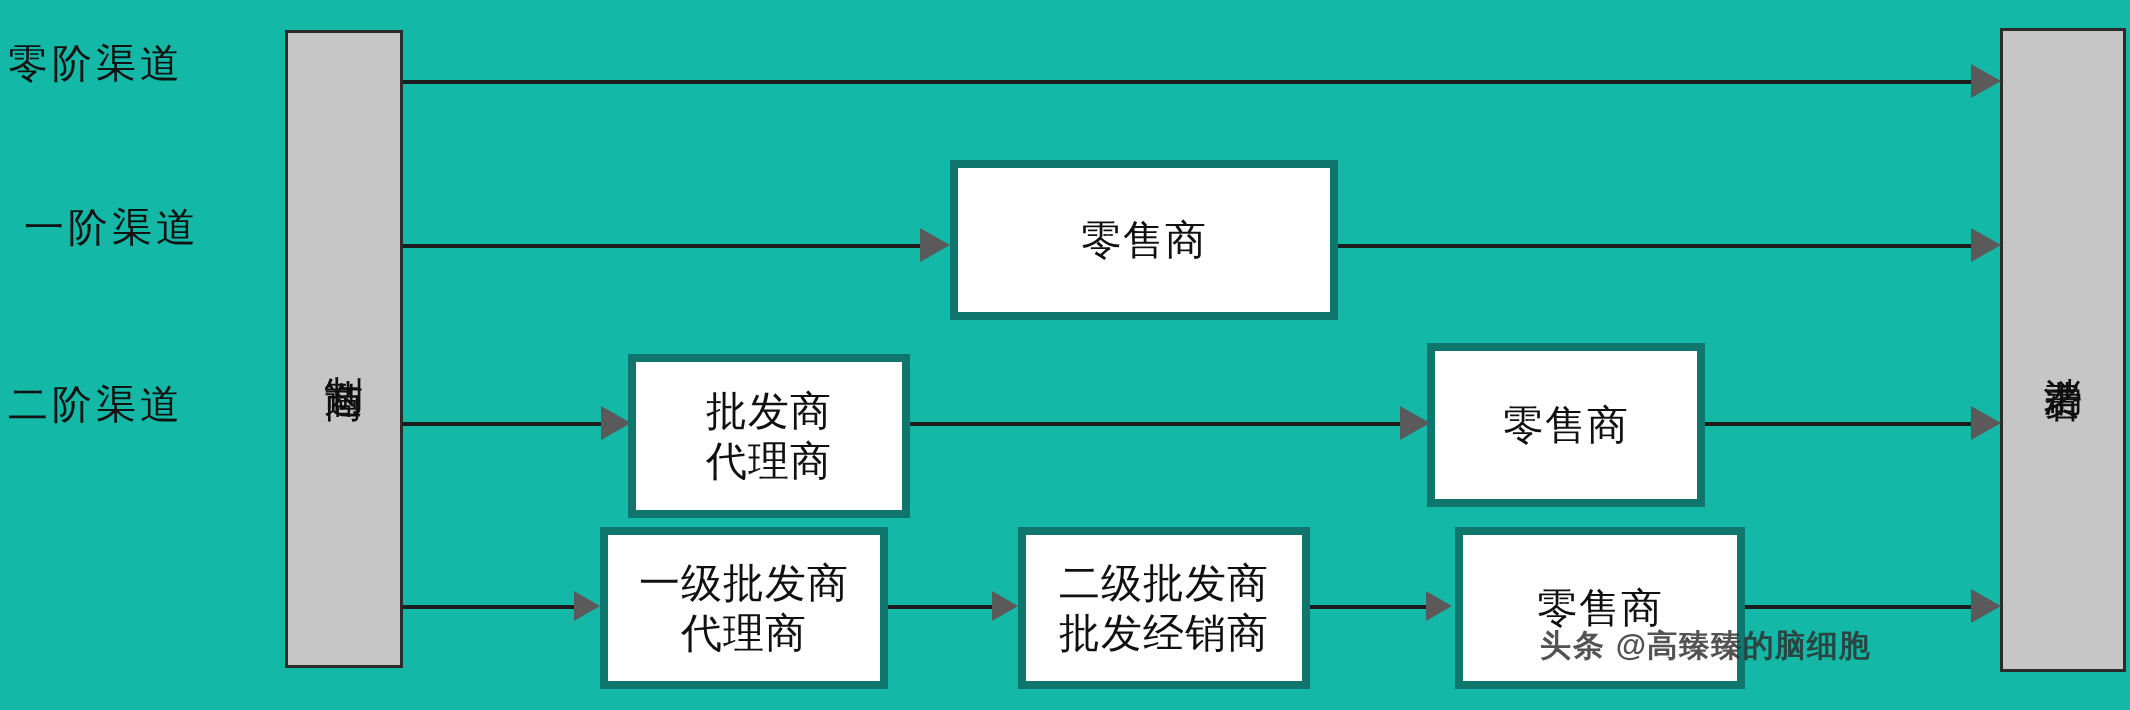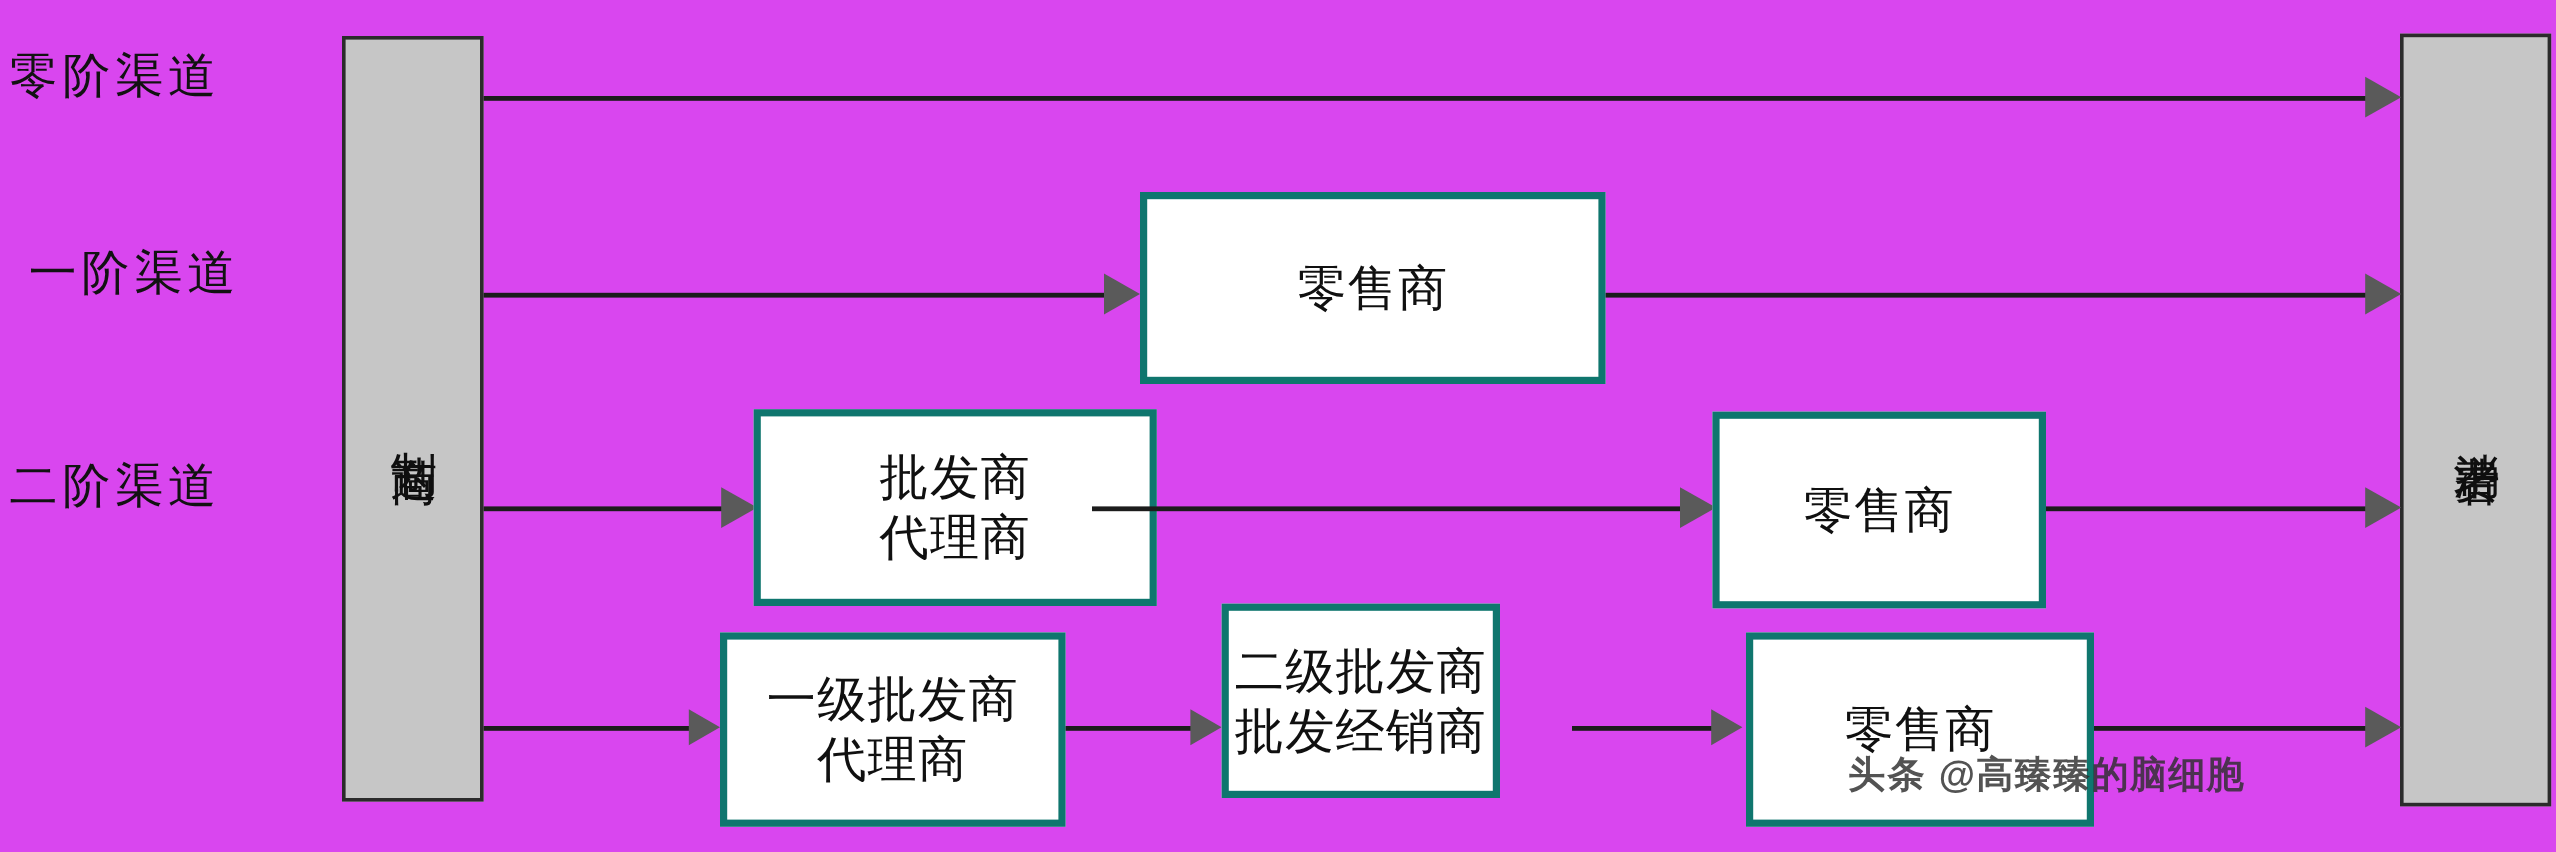--- a/index.html
+++ b/index.html
@@ -8,21 +8,21 @@
     padding: 0;
     background: #ffffff;
   }
   body {
     font-family: "Liberation Serif", "DejaVu Serif", serif;
   }
   #canvas {
     position: relative;
     width: 2130px;
     height: 710px;
-    background: #d946ef;
+    background: #14b8a6;
     overflow: hidden;
   }
 
   
   .row-label {
     position: absolute;
     font-family: "Liberation Serif", "DejaVu Serif", serif;
     font-size: 40px;
     line-height: 1;
     color: #121212;
@@ -50,21 +50,21 @@
     text-orientation: upright;
     letter-spacing: 3px;
     white-space: nowrap;
   }
 
   
   .node {
     position: absolute;
     box-sizing: border-box;
     background: #ffffff;
-    border: 6px solid #0f766e;
+    border: 8px solid #0f766e;
     display: flex;
     flex-direction: column;
     align-items: center;
     justify-content: center;
   }
   .node .line {
     font-family: "Liberation Serif", "DejaVu Serif", serif;
     font-size: 41px;
     line-height: 1.22;
     color: #101010;
@@ -137,21 +137,21 @@
   <div class="node" style="left:950px; top:160px; width:388px; height:160px;">
     <span class="line">零售商</span>
   </div>
 
   <div class="conn" style="left:1338px; top:244px; width:637px;"></div>
   <div class="arrowhead" style="left:1971px; top:228px;"></div>
 
   <div class="conn" style="left:403px; top:422px; width:203px;"></div>
   <div class="arrowhead" style="left:601px; top:406px;"></div>
 
-  <div class="node" style="left:628px; top:341px; width:336px; height:164px;">
+  <div class="node" style="left:628px; top:354px; width:282px; height:164px;">
     <span class="line">批发商</span>
     <span class="line">代理商</span>
   </div>
 
   <div class="conn" style="left:910px; top:422px; width:495px;"></div>
   <div class="arrowhead" style="left:1400px; top:406px;"></div>
 
   <div class="node" style="left:1427px; top:343px; width:278px; height:164px;">
     <span class="line">零售商</span>
   </div>
@@ -163,21 +163,21 @@
   <div class="arrowhead small" style="left:574px; top:591px;"></div>
 
   <div class="node" style="left:600px; top:527px; width:288px; height:162px;">
     <span class="line">一级批发商</span>
     <span class="line">代理商</span>
   </div>
 
   <div class="conn" style="left:888px; top:605px; width:106px;"></div>
   <div class="arrowhead small" style="left:992px; top:591px;"></div>
 
-  <div class="node" style="left:1018px; top:503px; width:232px; height:162px;">
+  <div class="node" style="left:1018px; top:527px; width:292px; height:162px;">
     <span class="line">二级批发商</span>
     <span class="line">批发经销商</span>
   </div>
 
   <div class="conn" style="left:1310px; top:605px; width:118px;"></div>
   <div class="arrowhead small" style="left:1426px; top:591px;"></div>
 
   <div class="node" style="left:1455px; top:527px; width:290px; height:162px;">
     <span class="line">零售商</span>
   </div>

